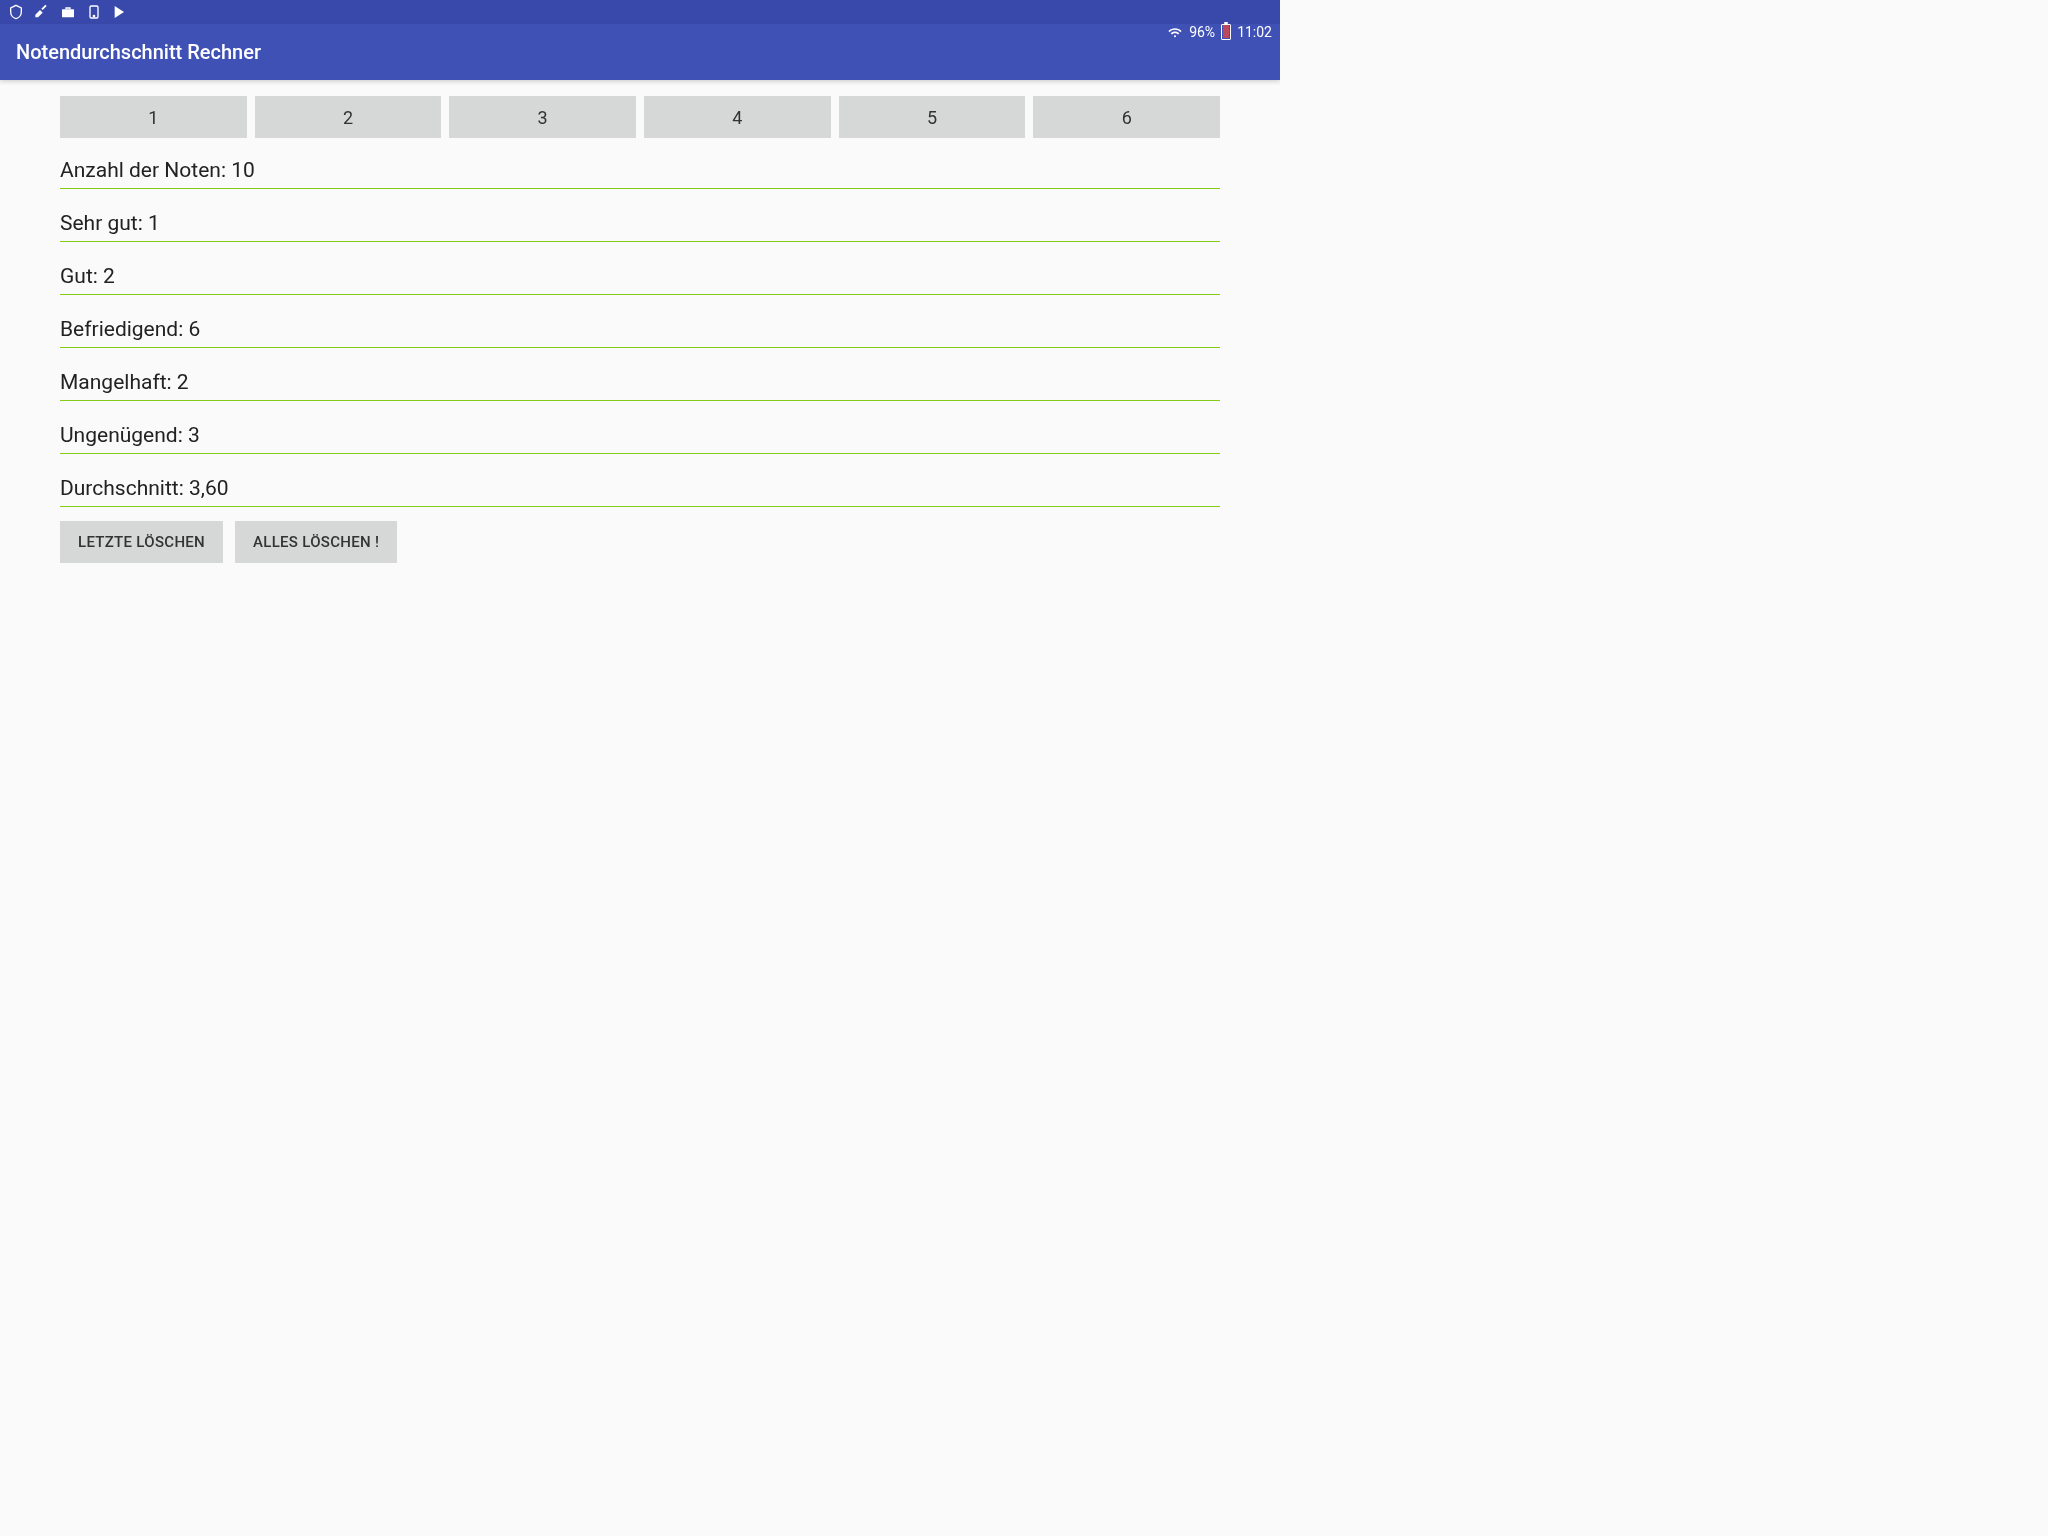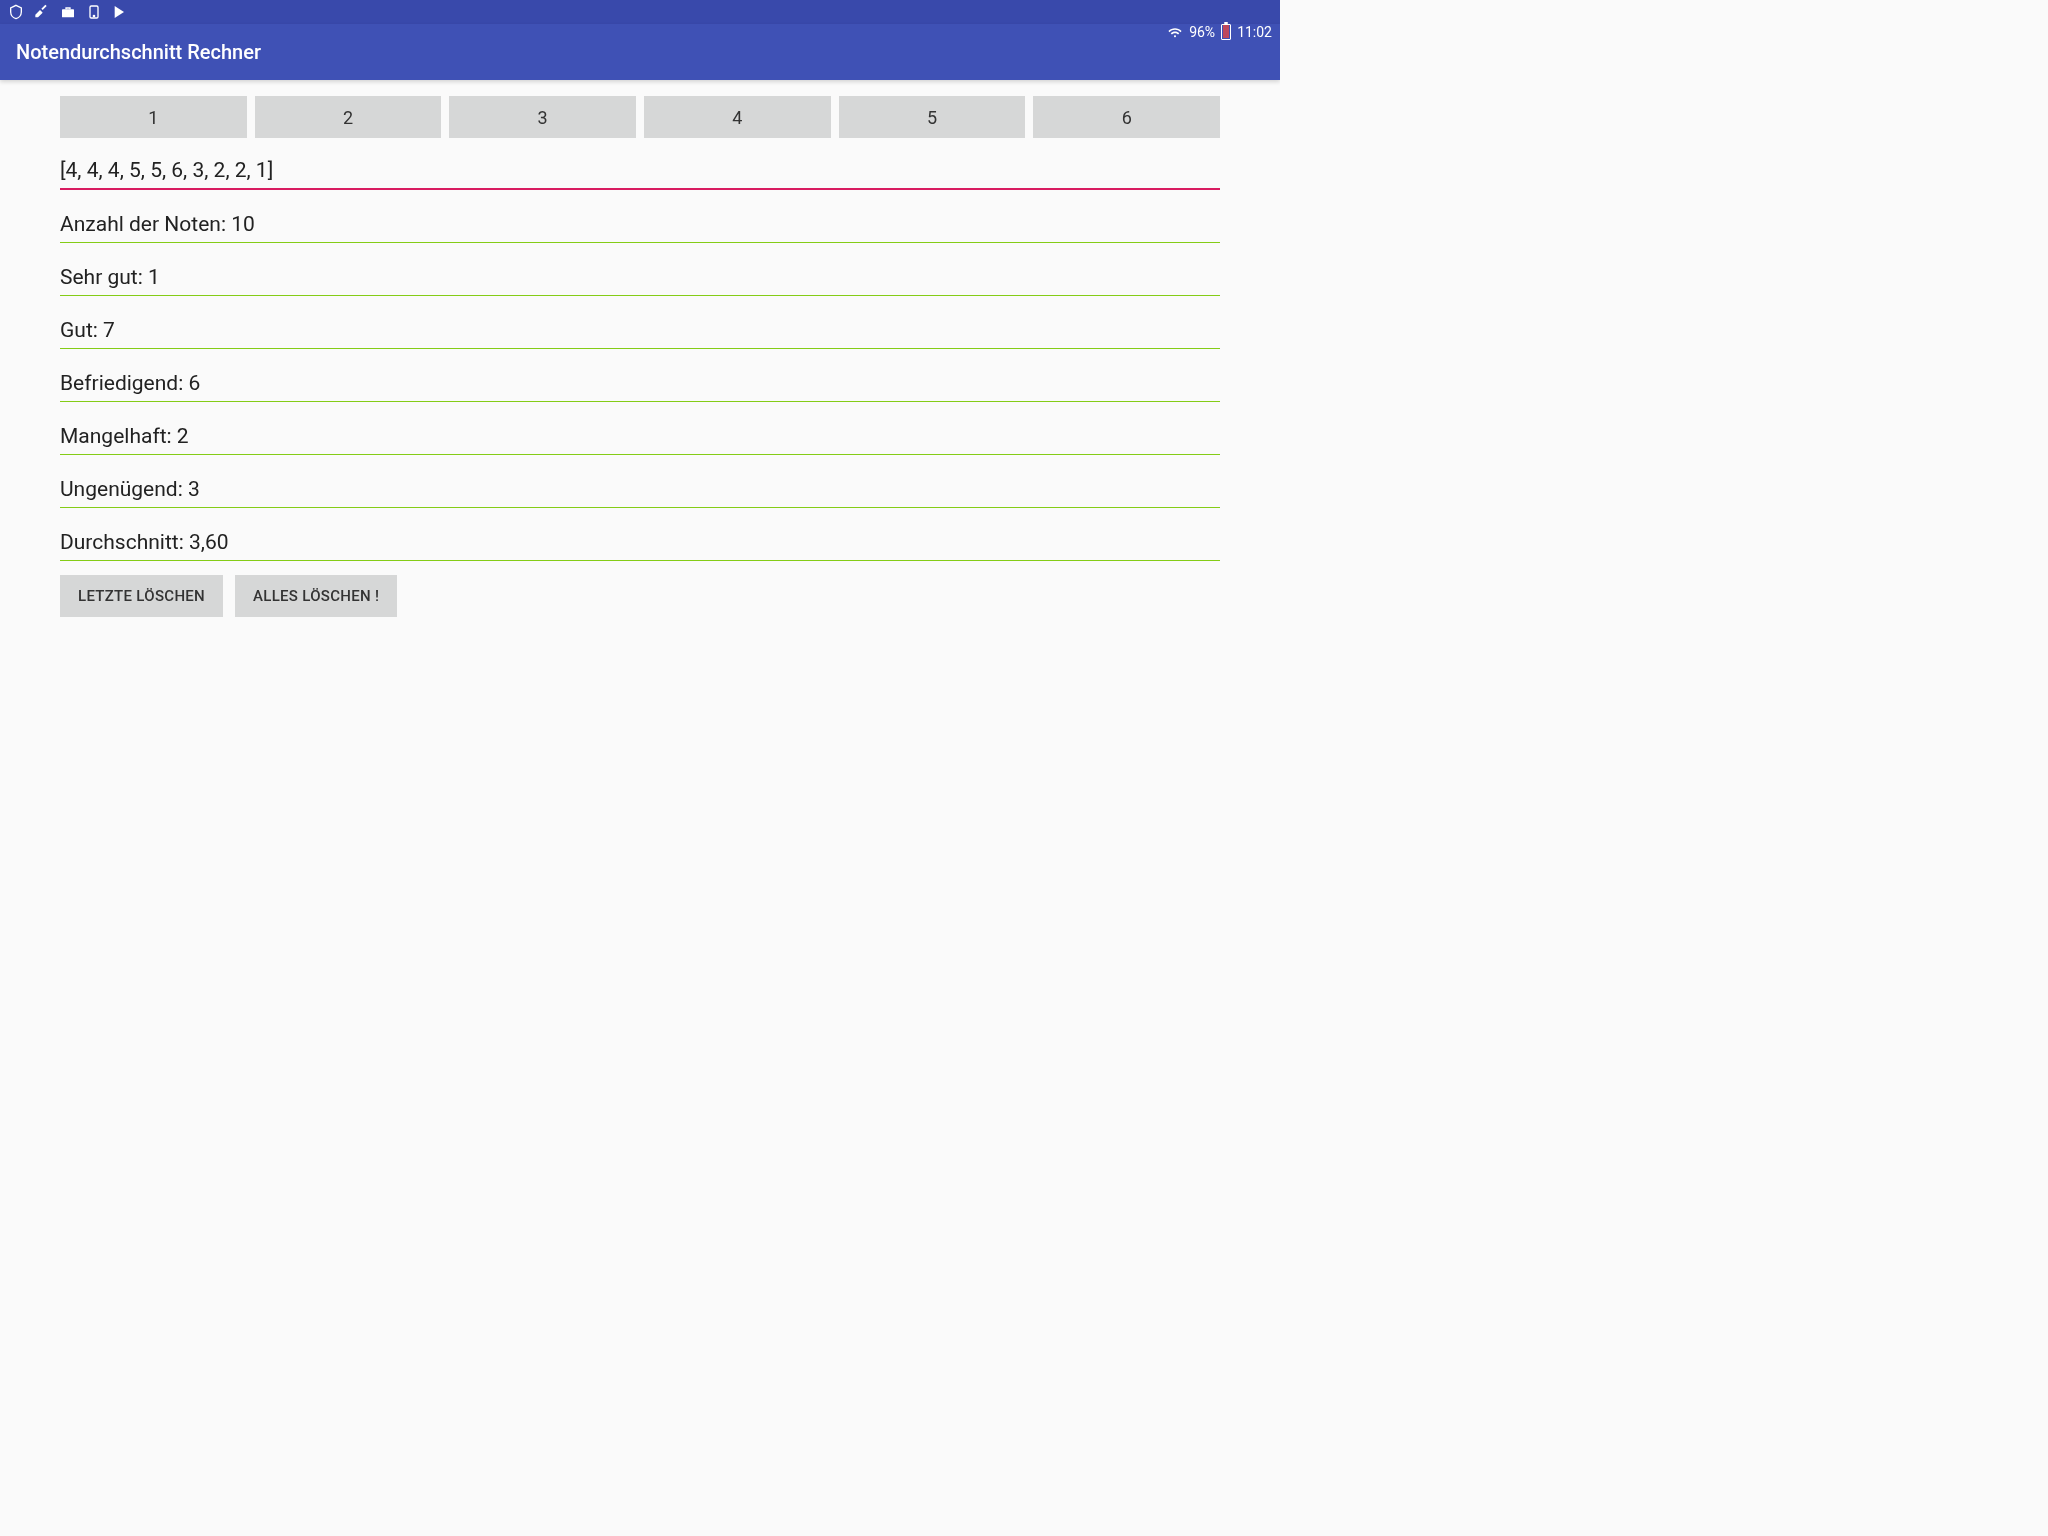--- a/index.html
+++ b/index.html
@@ -136,30 +136,27 @@
   <div class="button-row">
     <button class="grade-btn">1</button>
     <button class="grade-btn">2</button>
     <button class="grade-btn">3</button>
     <button class="grade-btn">4</button>
     <button class="grade-btn">5</button>
     <button class="grade-btn">6</button>
   </div>
 
   <div class="row">
-      <input class="field highlight" value="[4, 4, 4, 5, 5, 6, 3, 2, 2, 1]" style="">
-    </div>
-  <div class="row">
       <div class="field">Anzahl der Noten: 10</div>
     </div>
   <div class="row">
       <div class="field">Sehr gut: 1</div>
     </div>
   <div class="row">
-      <div class="field">Gut: 7</div>
+      <div class="field">Gut: 2</div>
     </div>
   <div class="row">
       <div class="field">Befriedigend: 6</div>
     </div>
   <div class="row">
       <div class="field">Mangelhaft: 2</div>
     </div>
   <div class="row">
       <div class="field">Ungenügend: 3</div>
     </div>

